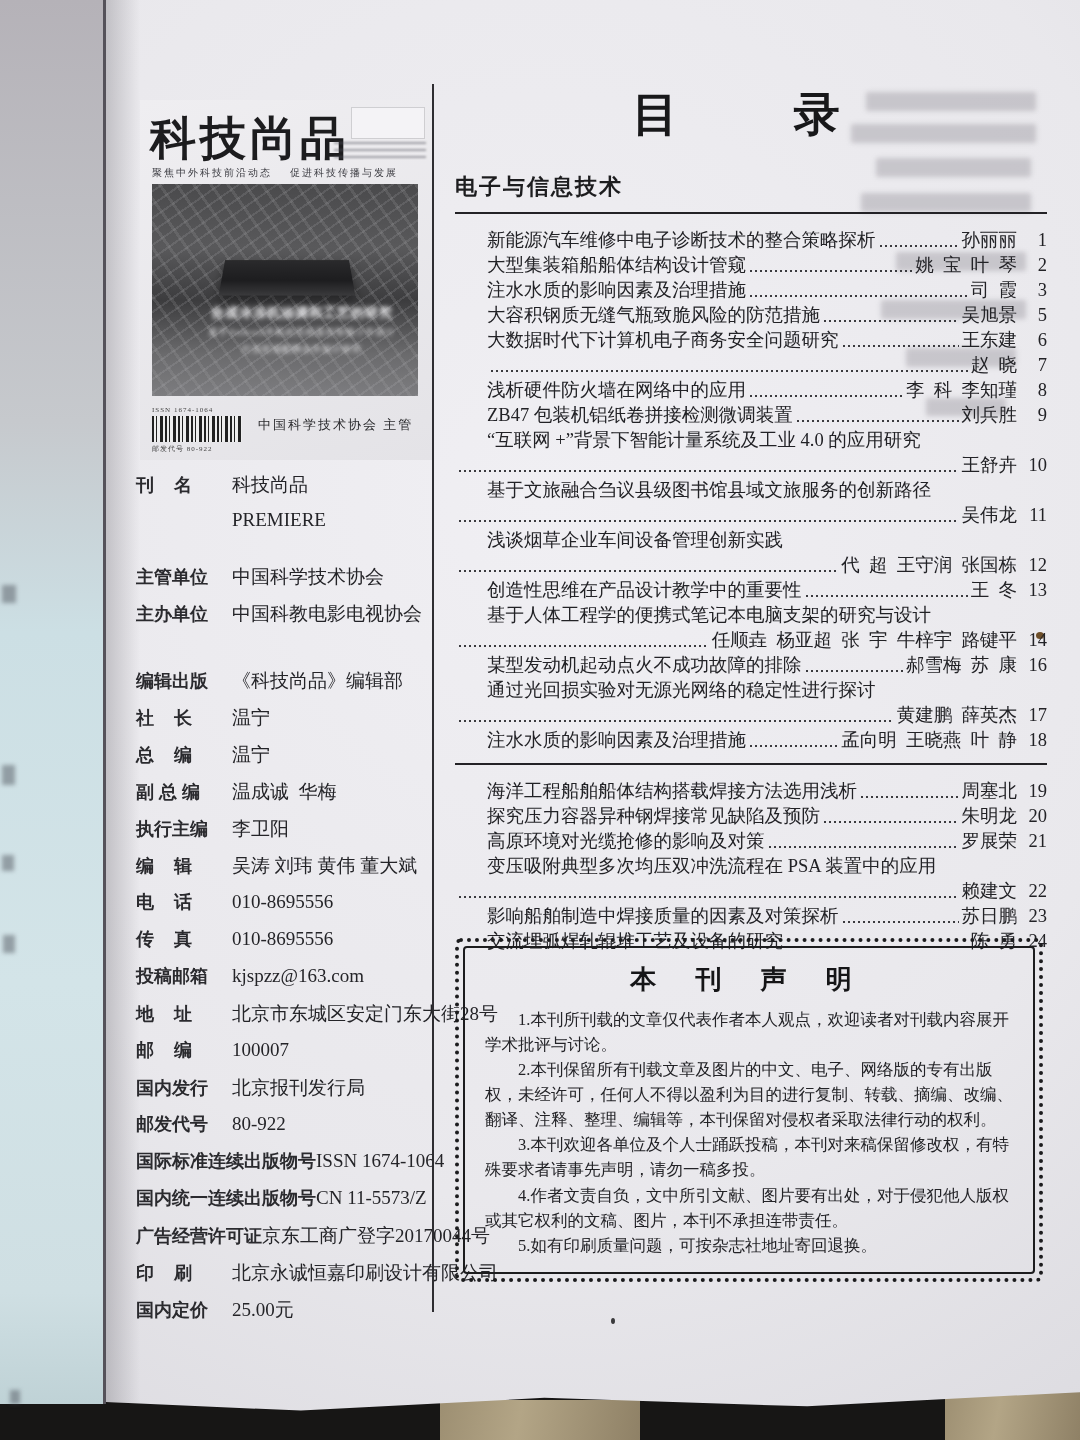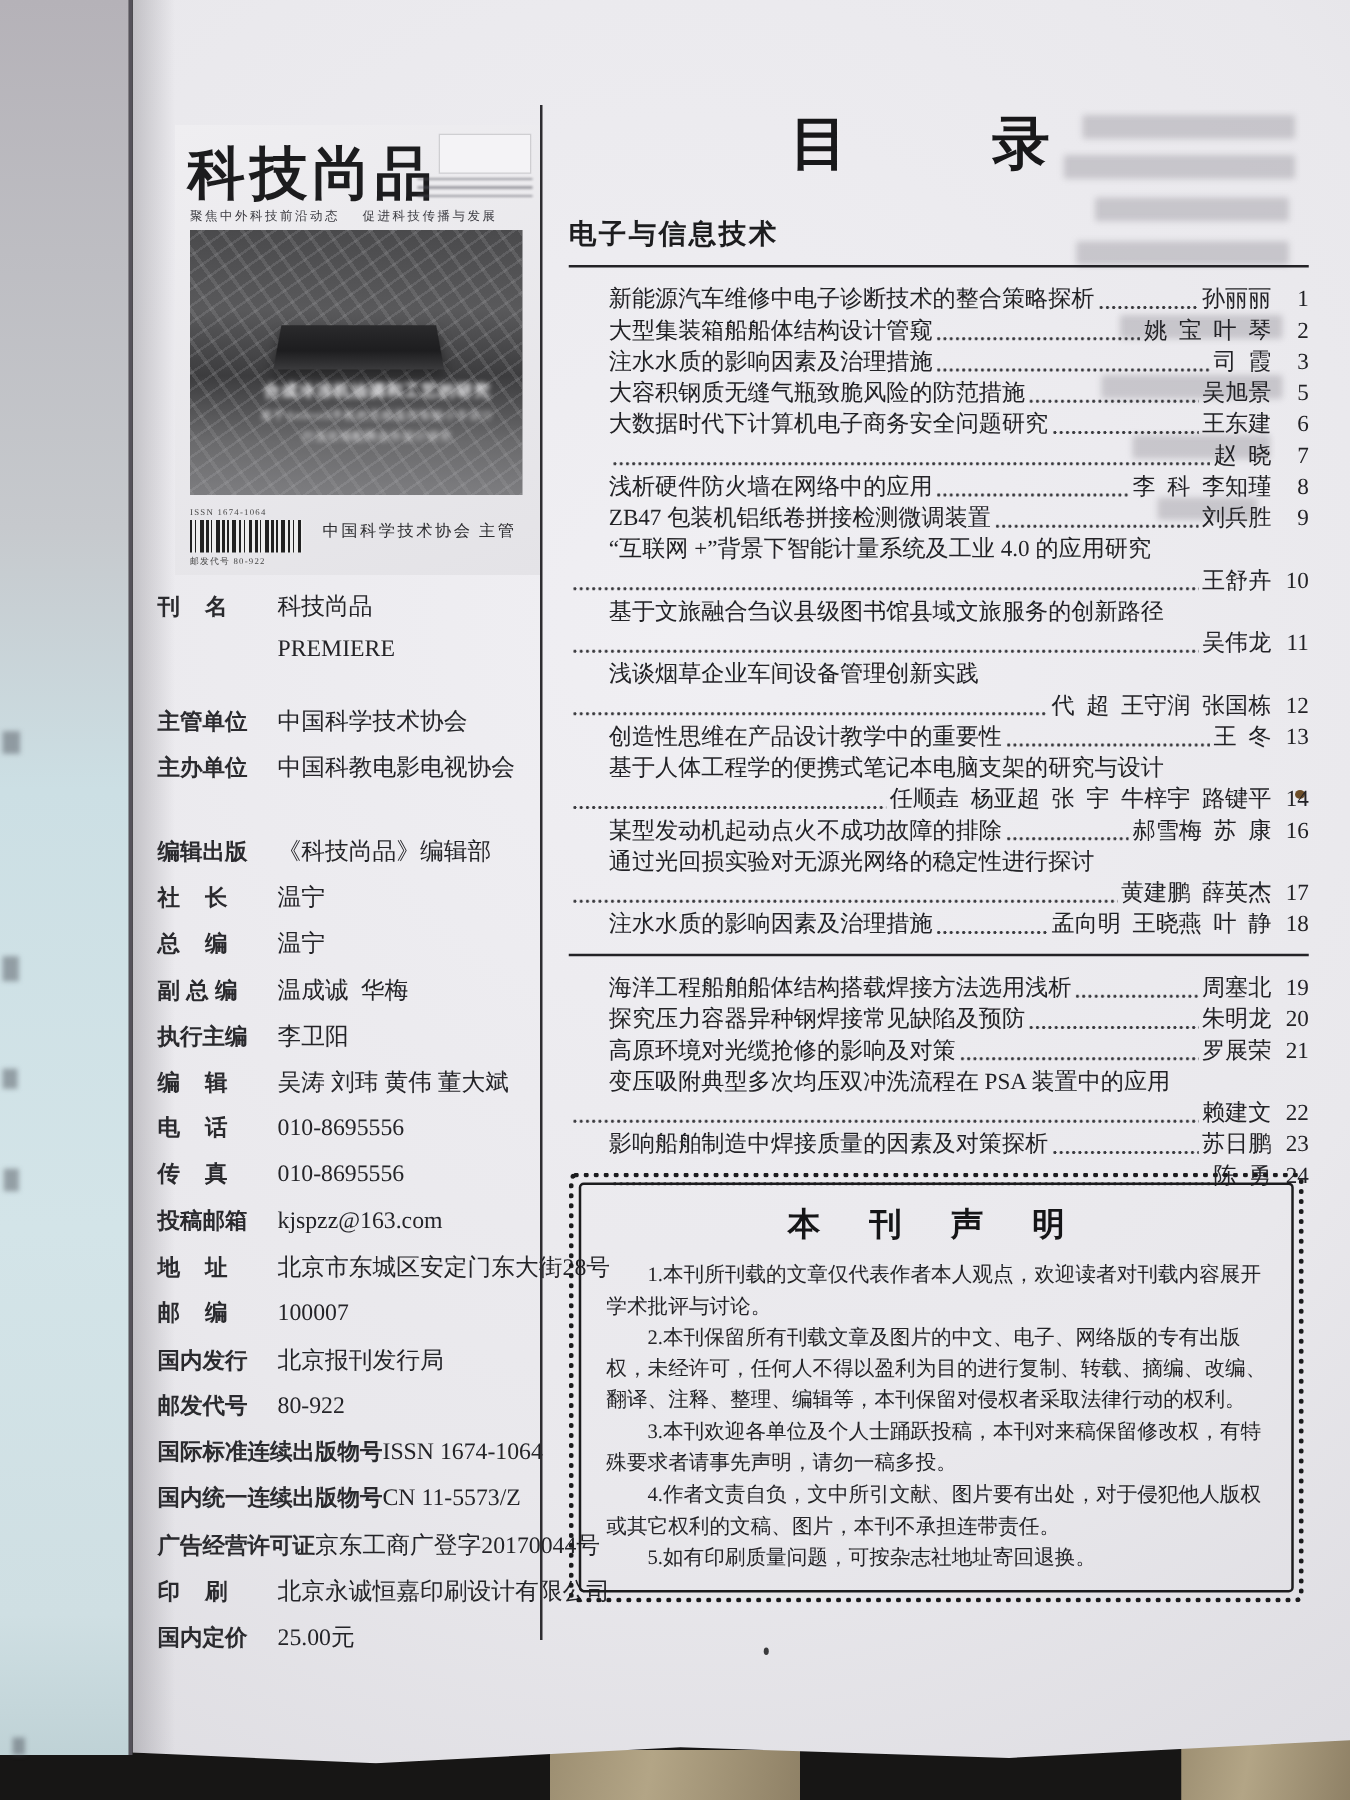--- a/index.html
+++ b/index.html
@@ -52,21 +52,21 @@
   .cover-captions{position:absolute;left:40px;top:120px;width:220px;text-align:center;color:#f2f2f4;}
   .cover-captions div{filter:blur(2px);white-space:nowrap;overflow:hidden;}
   .cap-big{font-size:13px;font-weight:bold;letter-spacing:1px;}
   .cap-small{font-size:9px;margin-top:4px;letter-spacing:1px;}
   .barcode-wrap{position:absolute;left:12px;top:306px;width:90px;}
   .barcode-top{font-size:7px;letter-spacing:1px;color:#444;filter:blur(.4px);}
   .barcode{height:26px;margin-top:2px;
     background:repeating-linear-gradient(90deg,#222 0 2px,#eee 2px 4px,#222 4px 5px,#eee 5px 8px,#222 8px 11px,#eee 11px 13px);}
   .barcode-bot{font-size:7px;letter-spacing:1px;color:#444;margin-top:2px;filter:blur(.4px);}
   .cover-supervisor{position:absolute;left:118px;top:316px;font-size:13px;color:#2b2b2e;letter-spacing:2px;}
-  .info-list{position:absolute;left:20px;top:472px;width:320px;}
+  .info-list{position:absolute;left:30px;top:472px;width:320px;}
   .info-row{display:flex;align-items:baseline;min-height:37px;font-size:19px;color:#242428;}
   .info-row .lb{min-width:96px;white-space:pre;font-family:"Liberation Sans","DejaVu Sans",sans-serif;
     font-weight:bold;font-size:18px;color:#2a2a2e;flex:none;}
   .info-row .lb.long{min-width:0;margin-right:0;}
   .info-row .val{white-space:pre;}
   
   .divider{position:absolute;left:326px;top:84px;width:2px;height:1228px;background:#2e2d31;}
   .toc{position:absolute;left:349px;top:84px;width:592px;}
   .toc-title{font-family:"Liberation Sans","DejaVu Sans",sans-serif;font-weight:bold;
     font-size:46px;letter-spacing:30px;text-align:center;color:#18181a;white-space:pre;}
@@ -376,20 +376,21 @@
             <span class="au">赖建文</span>
             <span class="pg">22</span>
           </div>
           <div class="toc-row first">
             <span class="ti">影响船舶制造中焊接质量的因素及对策探析</span>
             <span class="dots"></span>
             <span class="au">苏日鹏</span>
             <span class="pg">23</span>
           </div>
           <div class="toc-row first">
+            <span class="ti">交流埋弧焊轧辊堆工艺及设备的研究</span>
             <span class="dots"></span>
             <span class="au">陈  勇</span>
             <span class="pg">24</span>
           </div>
         </div>
       </div>
   </div>
 
   <div class="statement">
     <div class="stmt-outer">

